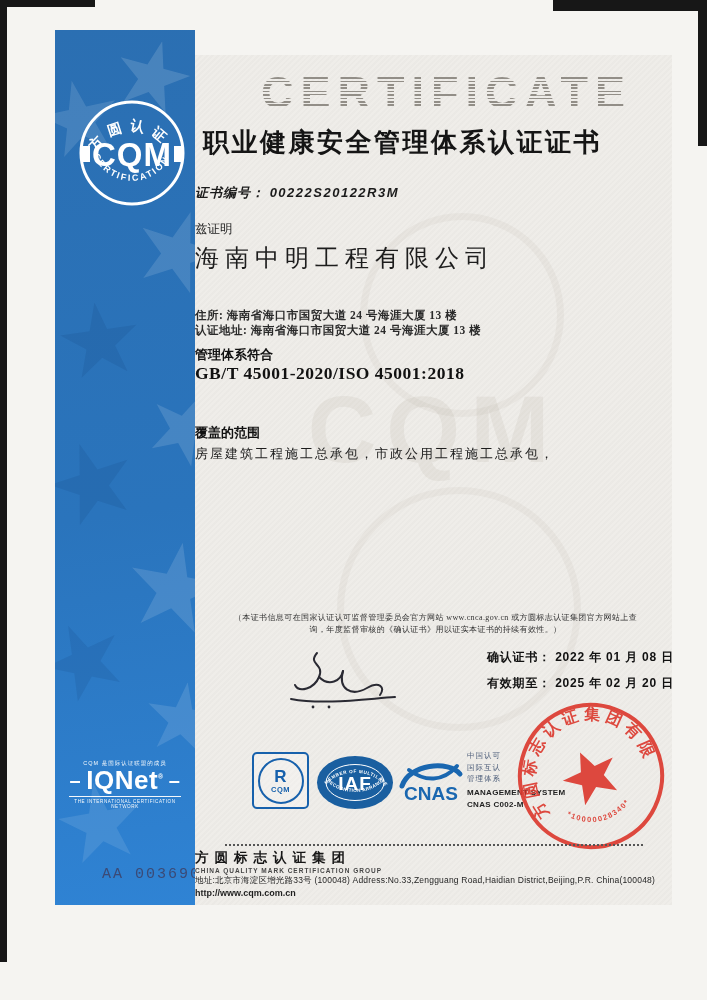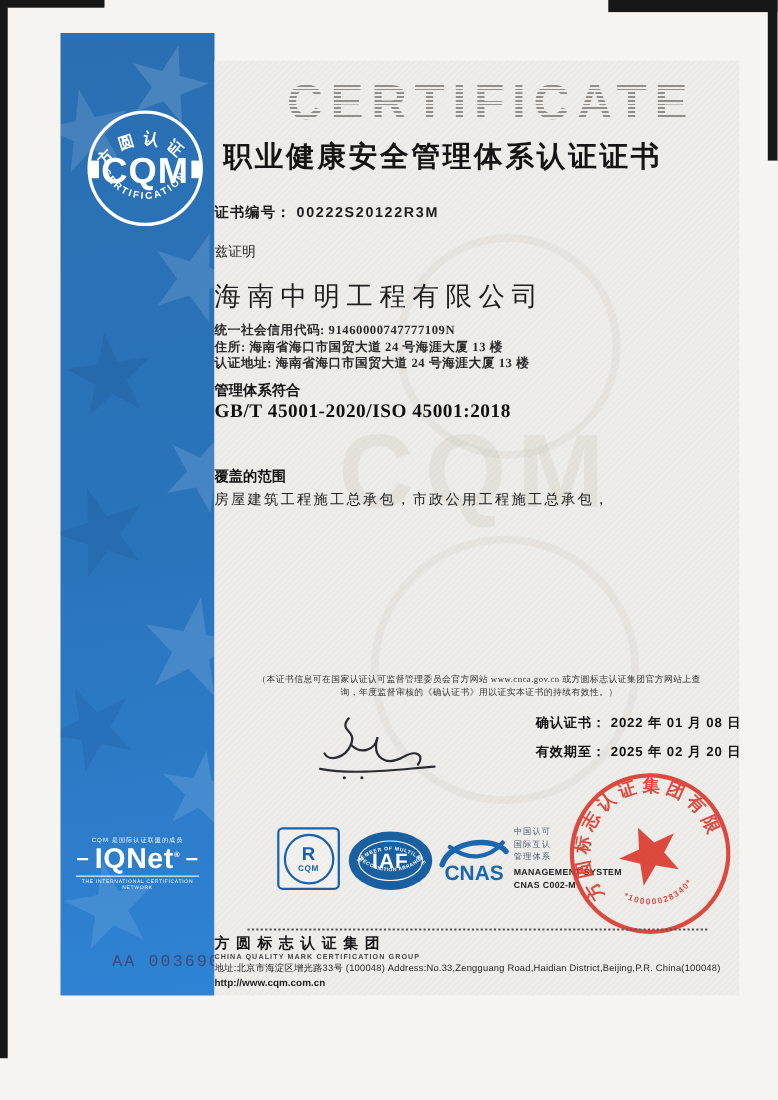--- a/index.html
+++ b/index.html
@@ -18,25 +18,25 @@
   .star{position:absolute;clip-path:polygon(50% 0%,61% 35%,98% 35%,68% 57%,79% 91%,50% 70%,21% 91%,32% 57%,2% 35%,39% 35%);}
   
   .embossed{position:absolute;top:12px;left:0;width:100%;text-align:center;box-sizing:border-box;padding-left:26px;
     font-weight:bold;font-size:45px;letter-spacing:7px;color:#a29e97;font-family:"Liberation Sans",sans-serif;}
   @supports ((-webkit-background-clip: text) or (background-clip: text)){
     .embossed{background-image:repeating-linear-gradient(180deg,#928e87 0 1.6px,rgba(0,0,0,0) 1.6px 3.4px);
       -webkit-background-clip:text;background-clip:text;color:transparent;}
   }
   .ctr{left:0;width:100%;text-align:left;box-sizing:border-box;}
   .title-cn{top:70px;font-size:26px;font-weight:bold;letter-spacing:2.5px;color:#151515;padding-left:8px;}
-  .certno{top:129px;font-size:13px;color:#1a1a1a;letter-spacing:1px;}
+  .certno{top:129px;font-size:13px;color:#1a1a1a;letter-spacing:1px;font-style:italic;}
   .certno b{font-weight:bold;}
   .certno .num{font-weight:bold;letter-spacing:1.5px;}
   .attest{top:166px;font-size:12.5px;color:#222;font-family:"Liberation Serif",serif;}
-  .company{top:198px;font-size:24px;letter-spacing:6px;color:#1d1d1d;font-family:"Liberation Serif",serif;}
+  .company{top:187px;font-size:24px;letter-spacing:6px;color:#1d1d1d;font-family:"Liberation Serif",serif;}
   .detail{font-size:11.5px;font-weight:bold;color:#2a2a2a;font-family:"Liberation Serif",serif;letter-spacing:0.5px;}
   .d1{top:238px;} .d2{top:253px;} .d3{top:268px;}
   .conform{top:291px;font-size:13px;font-weight:bold;color:#111;}
   .standard{top:308px;font-size:17.5px;font-weight:bold;color:#111;font-family:"Liberation Serif",serif;letter-spacing:0.5px;}
   .scopelbl{top:369px;font-size:13px;font-weight:bold;color:#111;}
   .scope{font-size:13px;color:#1c1c1c;font-family:"Liberation Serif",serif;letter-spacing:2px;}
   .s1{top:390px;} .s2{top:414px;}
   .footnote{position:absolute;top:557px;left:38px;width:405px;text-align:center;
     font-size:8px;line-height:1.55;color:#333;font-family:"Liberation Serif",serif;letter-spacing:0.4px;}
   .dates{position:absolute;left:292px;top:594px;font-size:12px;font-weight:bold;color:#111;letter-spacing:0.8px;}
@@ -131,21 +131,20 @@
   <div class="abs ctr title-cn">职业健康安全管理体系认证证书</div>
 
   <div class="abs ctr certno">
     <b>证书编号：</b>
     <span class="num">00222S20122R3M</span>
   </div>
 
   <div class="abs ctr attest">兹证明</div>
   <div class="abs ctr company">海南中明工程有限公司</div>
 
-  <div class="abs ctr detail d1">统一社会信用代码: 91460000747777109N</div>
   <div class="abs ctr detail d2">住所: 海南省海口市国贸大道 24 号海涯大厦 13 楼</div>
   <div class="abs ctr detail d3">认证地址: 海南省海口市国贸大道 24 号海涯大厦 13 楼</div>
 
   <div class="abs ctr conform">管理体系符合</div>
   <div class="abs ctr standard">GB/T 45001-2020/ISO 45001:2018</div>
 
   <div class="abs ctr scopelbl">覆盖的范围</div>
   <div class="abs ctr scope s1">房屋建筑工程施工总承包，市政公用工程施工总承包，</div>
 
   <div class="footnote">

